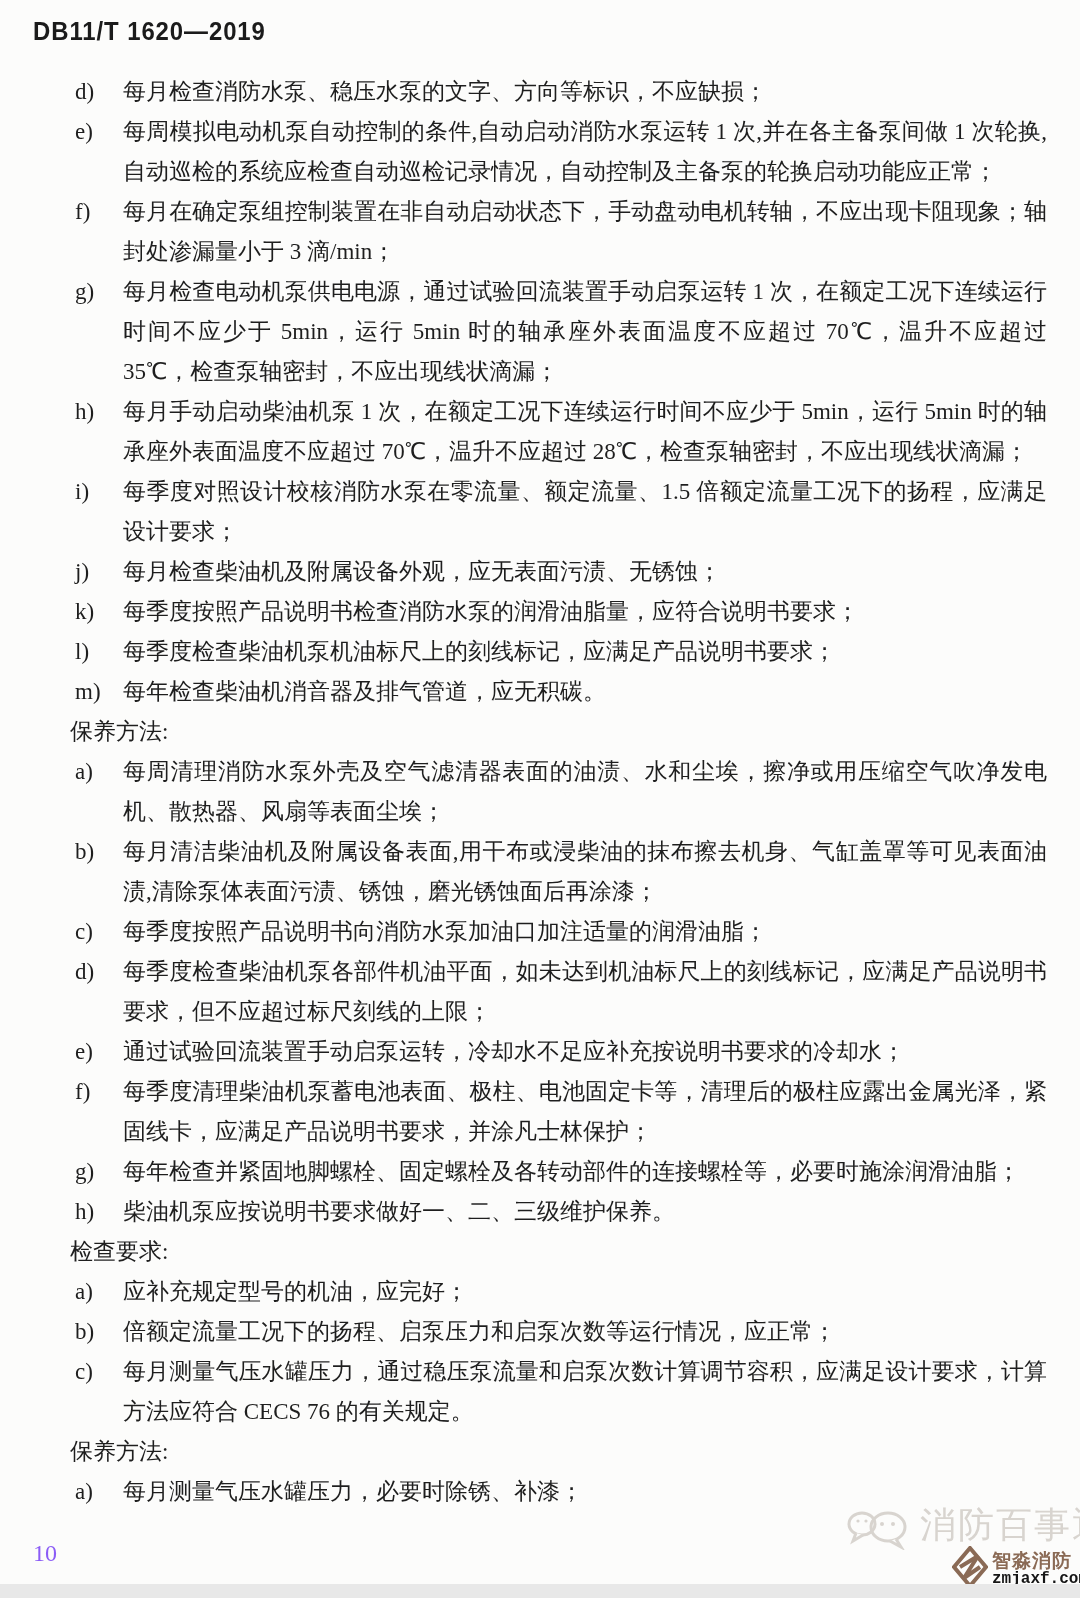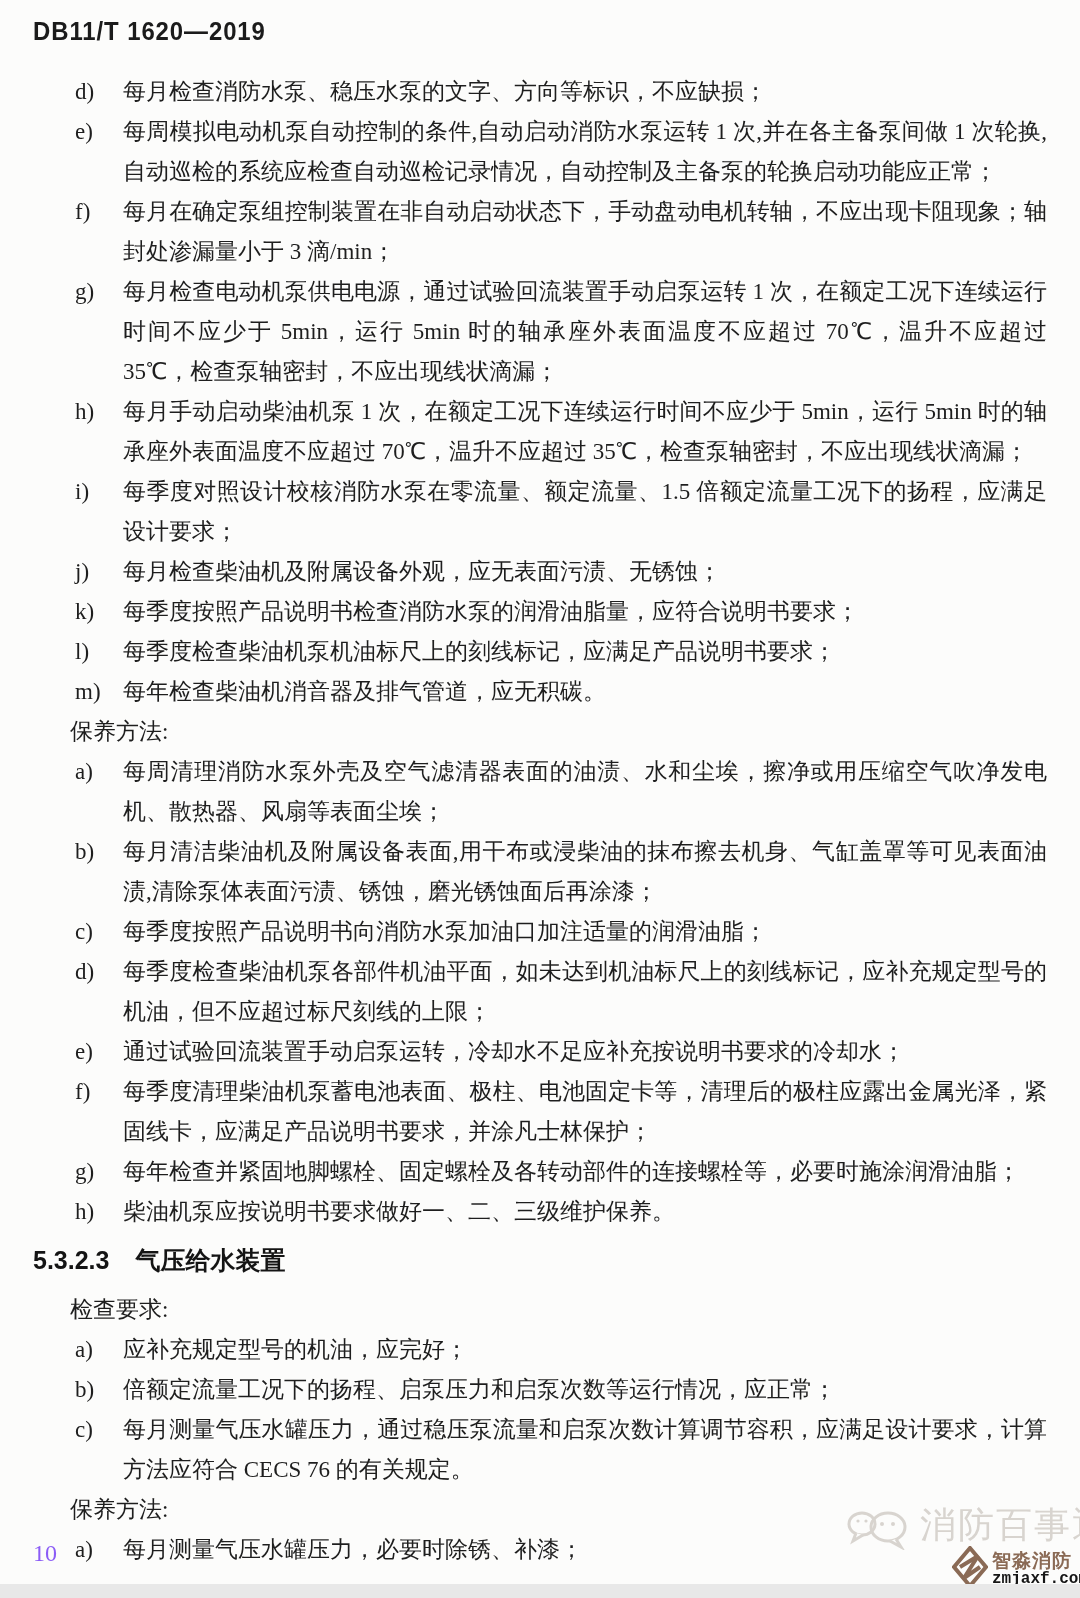--- a/index.html
+++ b/index.html
@@ -86,21 +86,21 @@
           <span class="text">每月在确定泵组控制装置在非自动启动状态下，手动盘动电机转轴，不应出现卡阻现象；轴封处渗漏量小于 3 滴/min；</span>
         </div>
 
         <div class="li">
           <span class="marker">g)</span>
           <span class="text">每月检查电动机泵供电电源，通过试验回流装置手动启泵运转 1 次，在额定工况下连续运行时间不应少于 5min，运行 5min 时的轴承座外表面温度不应超过 70℃，温升不应超过 35℃，检查泵轴密封，不应出现线状滴漏；</span>
         </div>
 
         <div class="li">
           <span class="marker">h)</span>
-          <span class="text">每月手动启动柴油机泵 1 次，在额定工况下连续运行时间不应少于 5min，运行 5min 时的轴承座外表面温度不应超过 70℃，温升不应超过 35℃，检查泵轴密封，不应出现线状滴漏；</span>
+          <span class="text">每月手动启动柴油机泵 1 次，在额定工况下连续运行时间不应少于 5min，运行 5min 时的轴承座外表面温度不应超过 70℃，温升不应超过 28℃，检查泵轴密封，不应出现线状滴漏；</span>
         </div>
 
         <div class="li">
           <span class="marker">i)</span>
           <span class="text">每季度对照设计校核消防水泵在零流量、额定流量、1.5 倍额定流量工况下的扬程，应满足设计要求；</span>
         </div>
 
         <div class="li">
           <span class="marker">j)</span>
           <span class="text">每月检查柴油机及附属设备外观，应无表面污渍、无锈蚀；</span>
@@ -136,21 +136,21 @@
           <span class="text">每月清洁柴油机及附属设备表面,用干布或浸柴油的抹布擦去机身、气缸盖罩等可见表面油渍,清除泵体表面污渍、锈蚀，磨光锈蚀面后再涂漆；</span>
         </div>
 
         <div class="li">
           <span class="marker">c)</span>
           <span class="text">每季度按照产品说明书向消防水泵加油口加注适量的润滑油脂；</span>
         </div>
 
         <div class="li">
           <span class="marker">d)</span>
-          <span class="text">每季度检查柴油机泵各部件机油平面，如未达到机油标尺上的刻线标记，应补充规定型号的机油，但不应超过标尺刻线的上限；</span>
+          <span class="text">每季度检查柴油机泵各部件机油平面，如未达到机油标尺上的刻线标记，应满足产品说明书要求，但不应超过标尺刻线的上限；</span>
         </div>
 
         <div class="li">
           <span class="marker">e)</span>
           <span class="text">通过试验回流装置手动启泵运转，冷却水不足应补充按说明书要求的冷却水；</span>
         </div>
 
         <div class="li">
           <span class="marker">f)</span>
           <span class="text">每季度清理柴油机泵蓄电池表面、极柱、电池固定卡等，清理后的极柱应露出金属光泽，紧固线卡，应满足产品说明书要求，并涂凡士林保护；</span>
@@ -160,24 +160,20 @@
           <span class="marker">g)</span>
           <span class="text">每年检查并紧固地脚螺栓、固定螺栓及各转动部件的连接螺栓等，必要时施涂润滑油脂；</span>
         </div>
 
         <div class="li">
           <span class="marker">h)</span>
           <span class="text">柴油机泵应按说明书要求做好一、二、三级维护保养。</span>
         </div>
       </div>
 
-    <div class="section-heading">
-      <span>5.3.2.3</span>
-      <span>气压给水装置</span>
-    </div>
 
     <div class="plabel">检查要求:</div>
 
     <div class="list">
 
         <div class="li">
           <span class="marker">a)</span>
           <span class="text">应补充规定型号的机油，应完好；</span>
         </div>
 

